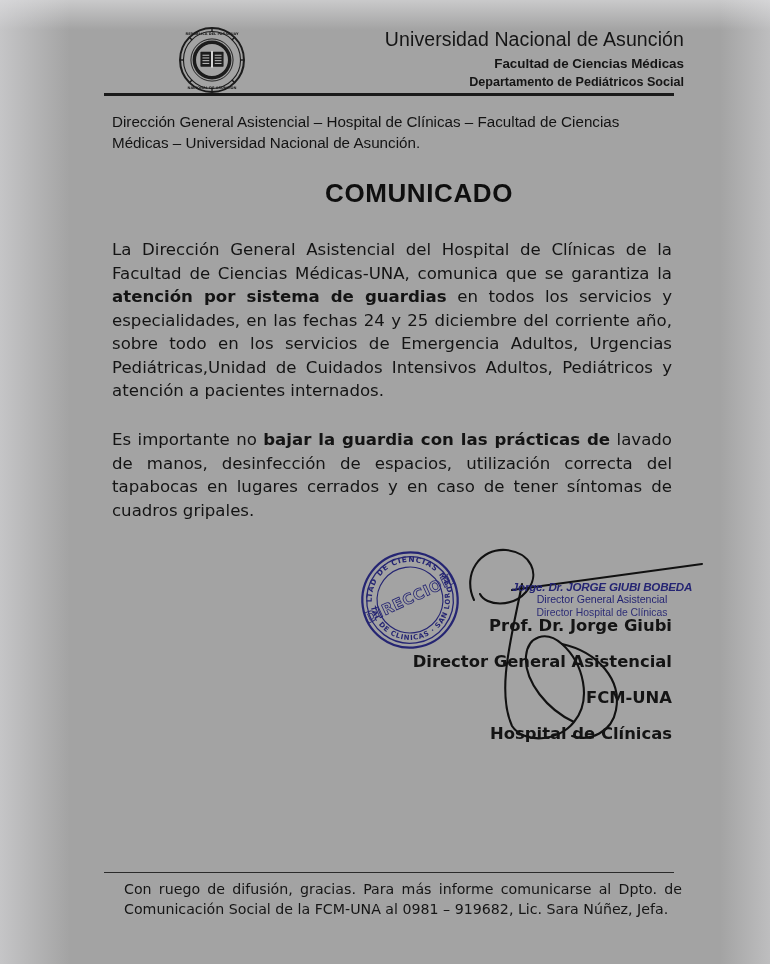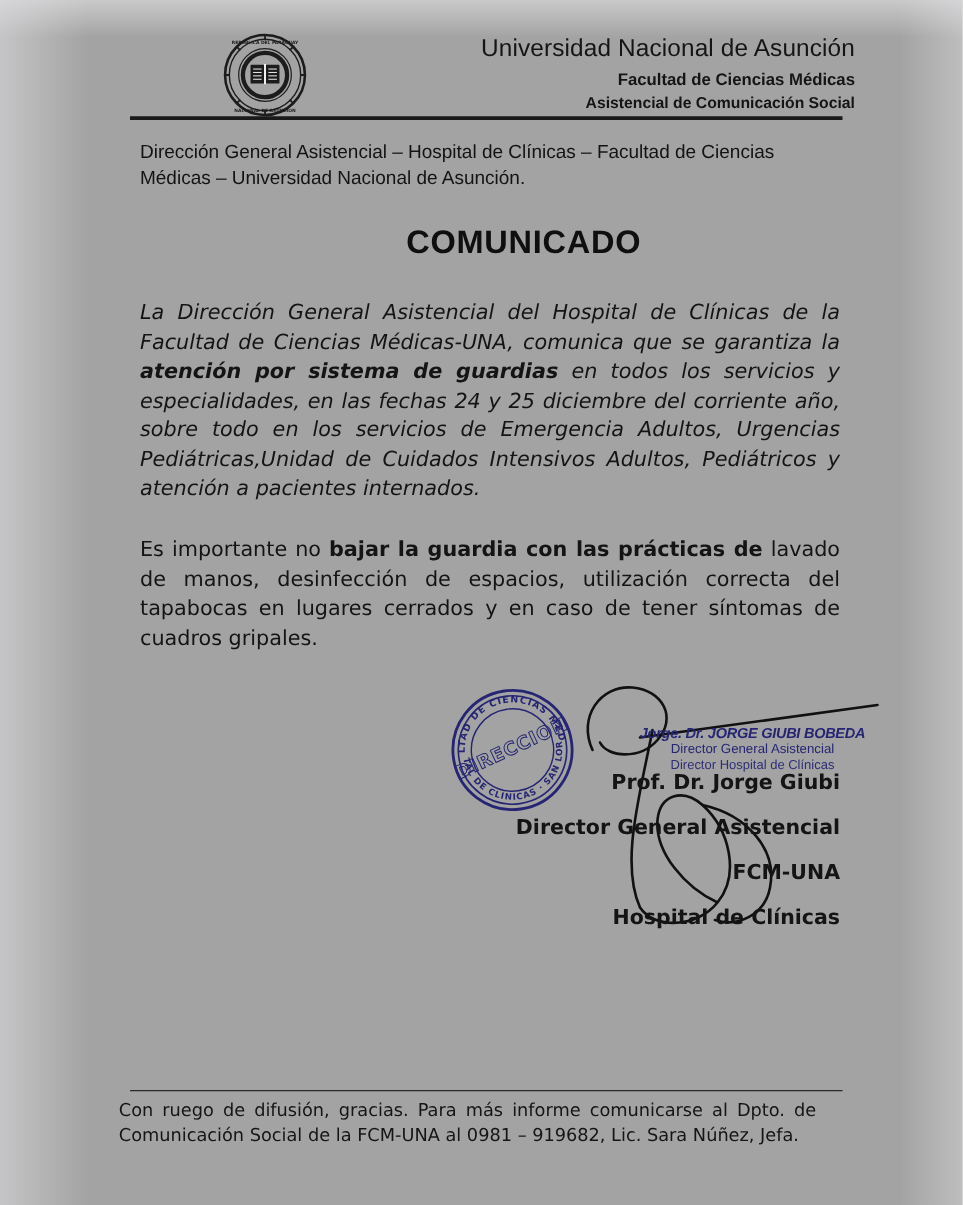--- a/index.html
+++ b/index.html
@@ -121,21 +121,21 @@
     text-align: justify;
     color: #141414;
     font-family: "DejaVu Sans", sans-serif;
     font-stretch: normal;
   }
 
   .para b {
     font-weight: bold;
   }
 
-  #para-1 { top: 238px; font-style: italic; }
+  #para-1 { top: 238px; }
   #para-2 { top: 428px; }
 
   
   .sig-zone {
     position: absolute;
     left: 350px;
     top: 540px;
     width: 350px;
     height: 210px;
   }
@@ -222,21 +222,21 @@
     position: absolute;
     left: 104px;
     top: 872px;
     width: 570px;
     height: 0;
     border-top: 1.5px solid #2a2a2a;
   }
 
   .footer-note {
     position: absolute;
-    left: 95px;
+    left: 124px;
     top: 880px;
     width: 558px;
     font-size: 14.2px;
     line-height: 1.4;
     text-align: justify;
     color: #151515;
     font-family: "DejaVu Sans", sans-serif;
   }
 </style>
 </head>
@@ -281,21 +281,21 @@
         <g fill="#1c1c1c" font-size="5.2" font-family="DejaVu Sans, sans-serif" font-weight="bold">
           <text x="50" y="13" text-anchor="middle">REPUBLICA DEL PARAGUAY</text>
           <text x="50" y="93" text-anchor="middle">NACIONAL DE ASUNCION</text>
         </g>
       </svg>
     </div>
 
     <div class="header-text">
       <div class="univ-line">Universidad Nacional de Asunción</div>
       <div class="fac-line">Facultad de Ciencias Médicas</div>
-      <div class="dept-line">Asistencial de Comunicación Social</div>
+      <div class="dept-line">Departamento de Pediátricos Social</div>
     </div>
 
     <div class="header-rule"></div>
   </div>
 
   <div class="addressee">Dirección General Asistencial – Hospital de Clínicas – Facultad de Ciencias Médicas – Universidad Nacional de Asunción.</div>
 
   <div class="title">COMUNICADO</div>
 
   <div class="para" id="para-1">

